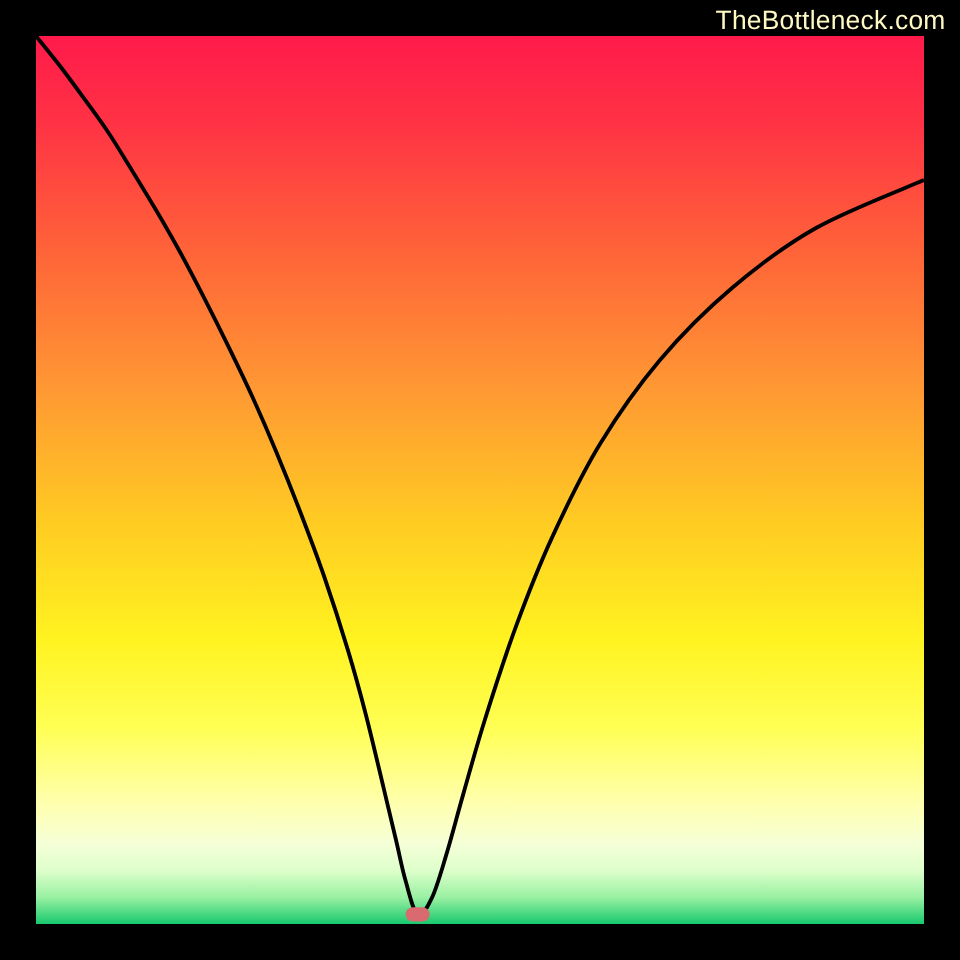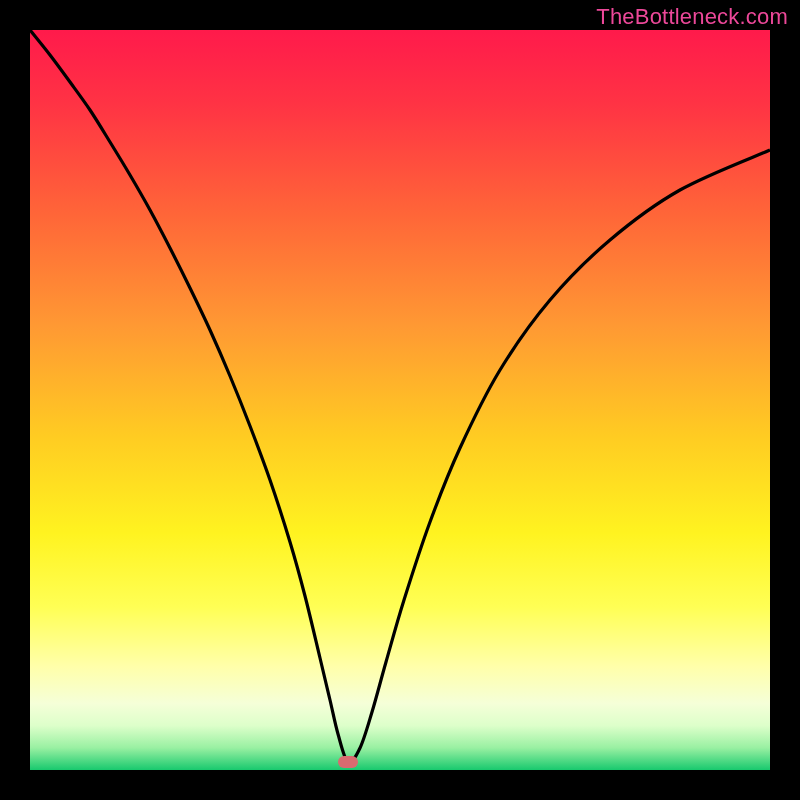--- a/index.html
+++ b/index.html
@@ -11,21 +11,21 @@
     position: relative;
     font-family: Arial, Helvetica, sans-serif;
     overflow: hidden;
   }
   .watermark {
     position: absolute;
     top: 4px;
     right: 12px;
     font-size: 22px;
     font-weight: 500;
-    color: #ec4899;
+    color: #fef9c3;
     letter-spacing: 0.2px;
     z-index: 10;
   }
   .plot-area {
     position: absolute;
     left: 30px;
     top: 30px;
     width: 740px;
     height: 740px;
     overflow: hidden;

